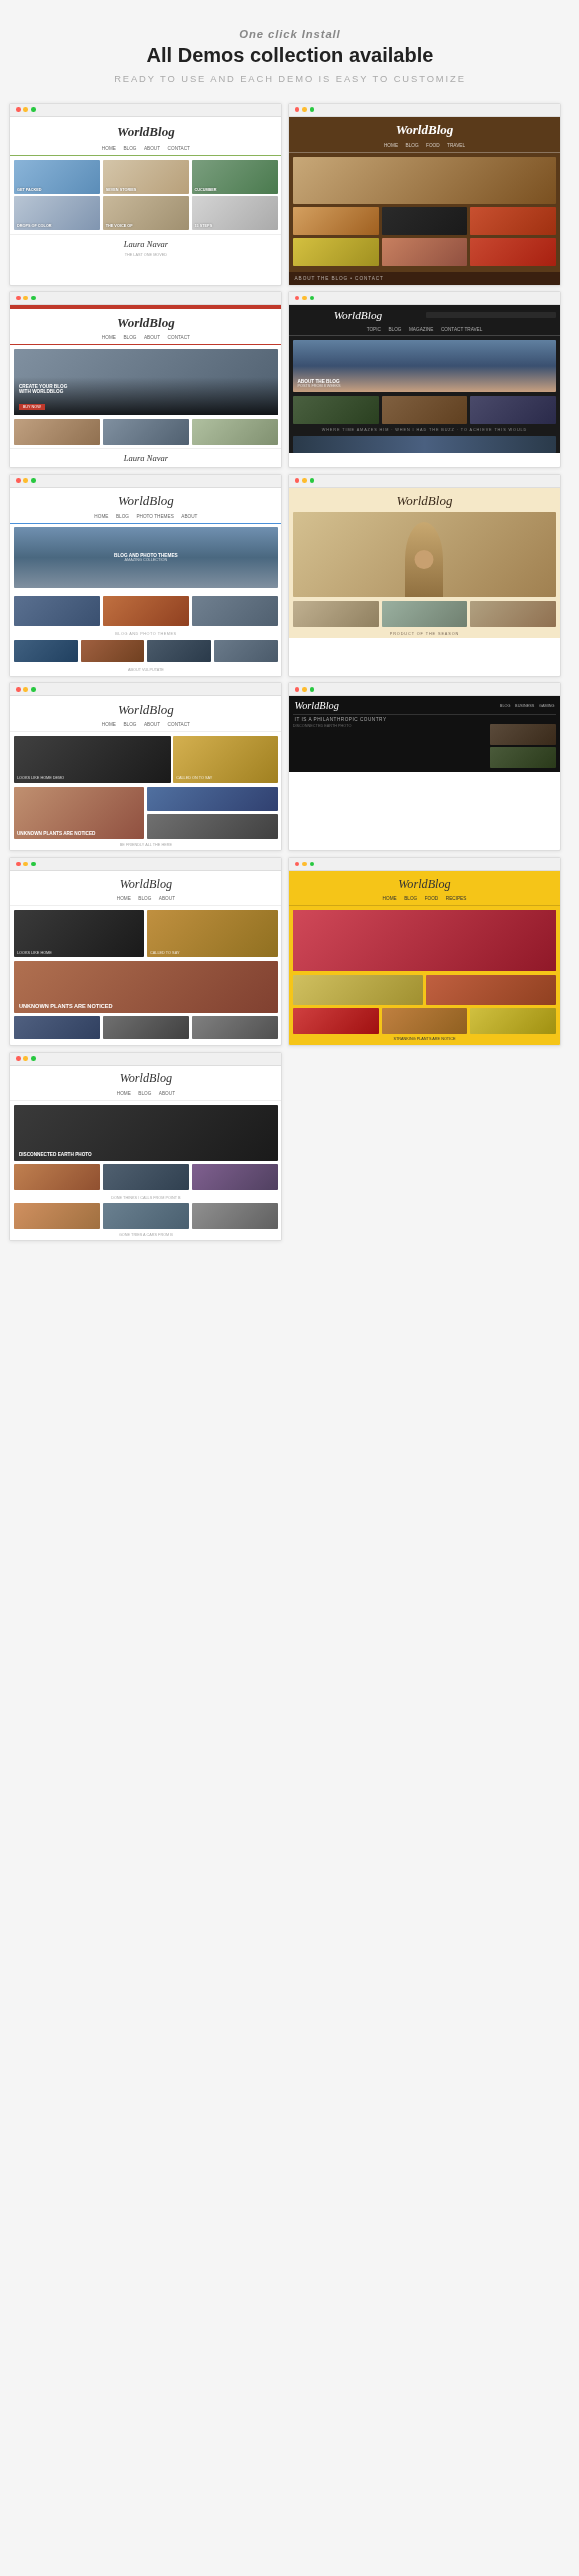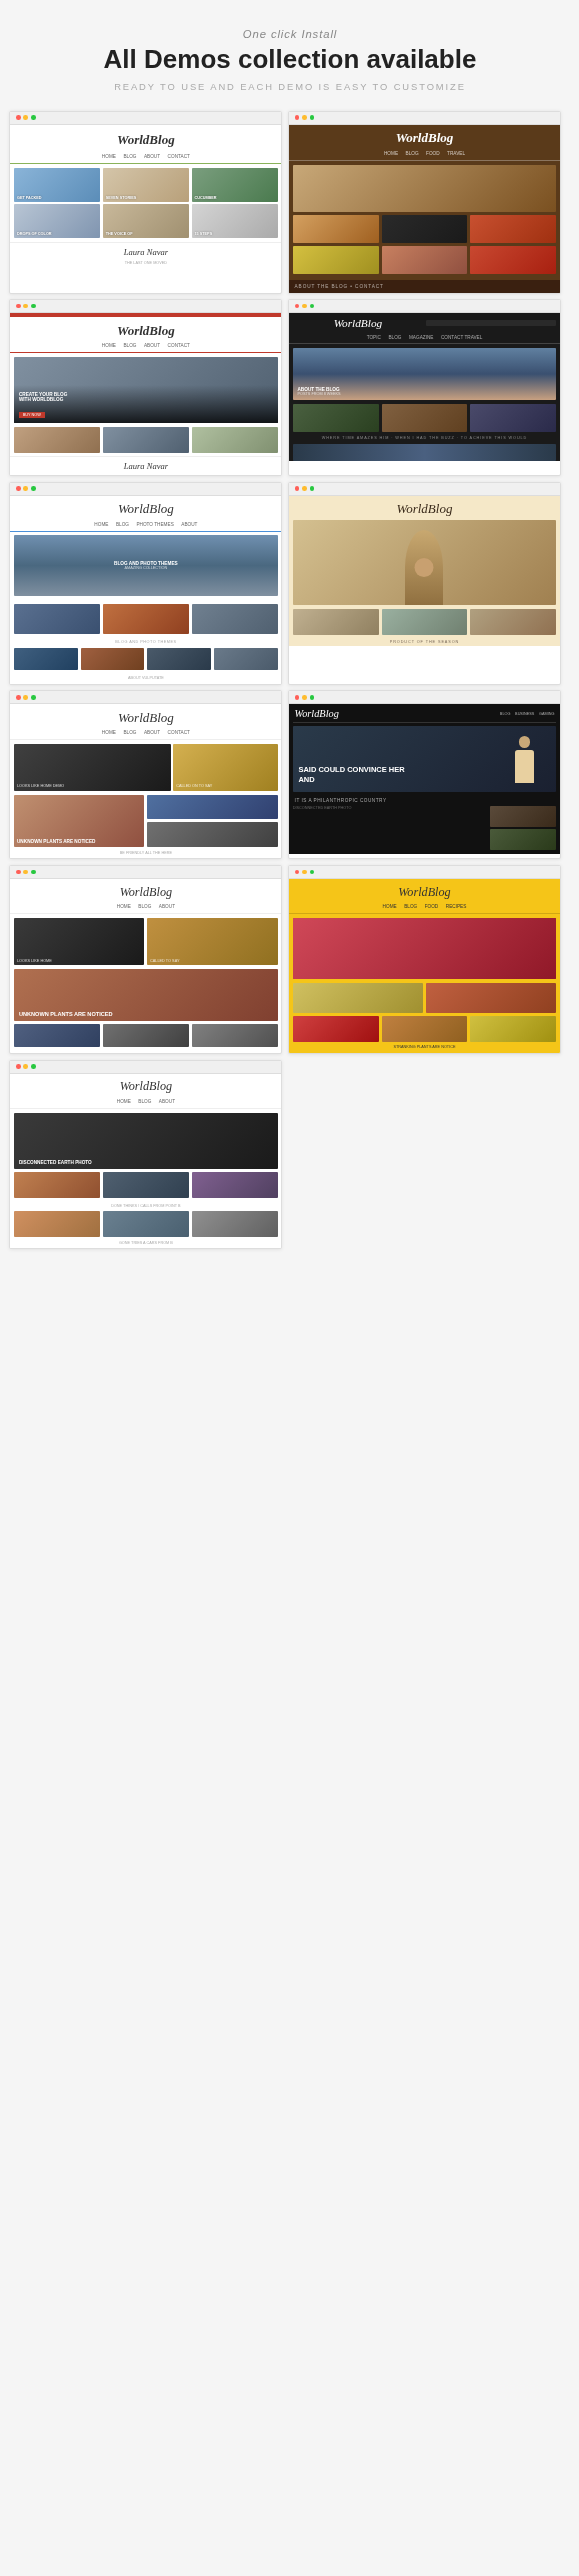--- a/index.html
+++ b/index.html
@@ -20,23 +20,24 @@
     .header-section {
       text-align: center;
       padding: 9.4px 19px 19px;
     }
     .header-subtitle {
       font-size: 11.3px;
       color: #888;
       letter-spacing: 0.9px;
       font-style: italic;
       margin-bottom: 3.8px;
+      font-weight: bold;
     }
     .header-title {
-      font-size: 26px;
+      font-size: 20px;
       font-weight: 800;
       color: #222;
       margin-bottom: 5.6px;
     }
     .header-desc {
       font-size: 9.4px;
       color: #aaa;
       letter-spacing: 1.9px;
       text-transform: uppercase;
     }
@@ -611,30 +612,20 @@
         <div style="display: flex; align-items: center; justify-content: space-between; padding: 3.8px 5.6px 2.8px;">
           <div style="font-family: Georgia, serif; font-size: 10.3px; font-style: italic; color: #fff;"><em>WorldBlog</em></div>
           <div style="display: flex; gap: 4.7px;">
             <span style="font-size: 3.8px; color: #aaa;">BLOG</span>
             <span style="font-size: 3.8px; color: #aaa;">BUSINESS</span>
             <span style="font-size: 3.8px; color: #aaa;">GAMING</span>
           </div>
         </div>
         <div style="height: 0.9px; background: #333; margin: 0 3.8px;"></div>
 
-        <div style="height: 66px; background: linear-gradient(135deg, #2a3a4a 0%, #1a2030 100%); margin: 3.8px; border-radius: 0.9px; position: relative; overflow: hidden;">
-
-          <div style="position: absolute; right: 19px; bottom: 0; width: 26px; height: 56px;">
-            <div style="width: 11.3px; height: 11.3px; background: #c8a878; border-radius: 50%; margin: 0 auto 1.9px;"></div>
-            <div style="width: 19px; height: 33px; background: #e8d0a0; border-radius: 2.8px 2.8px 0 0; margin: 0 auto;"></div>
-          </div>
-          <div style="position: absolute; bottom: 7.5px; left: 5.6px;">
-            <div style="font-size: 7.5px; color: #fff; font-weight: bold; text-transform: uppercase; line-height: 1.3; max-width: 122px;">SAID COULD CONVINCE HER AND</div>
-          </div>
-        </div>
 
         <div style="padding: 1.9px 5.6px 2.8px;">
           <div style="font-size: 4.7px; color: #aaa; text-transform: uppercase; letter-spacing: 0.5px;">IT IS A PHILANTHROPIC COUNTRY</div>
         </div>
 
         <div style="display: flex; gap: 2.8px; padding: 0 3.8px 3.8px;">
           <div style="flex: 1;">
             <div style="font-size: 3.8px; color: #666; text-transform: uppercase; margin-bottom: 1.9px;">DISCONNECTED EARTH PHOTO</div>
           </div>
           <div style="display: flex; flex-direction: column; gap: 1.9px; width: 66px;">

